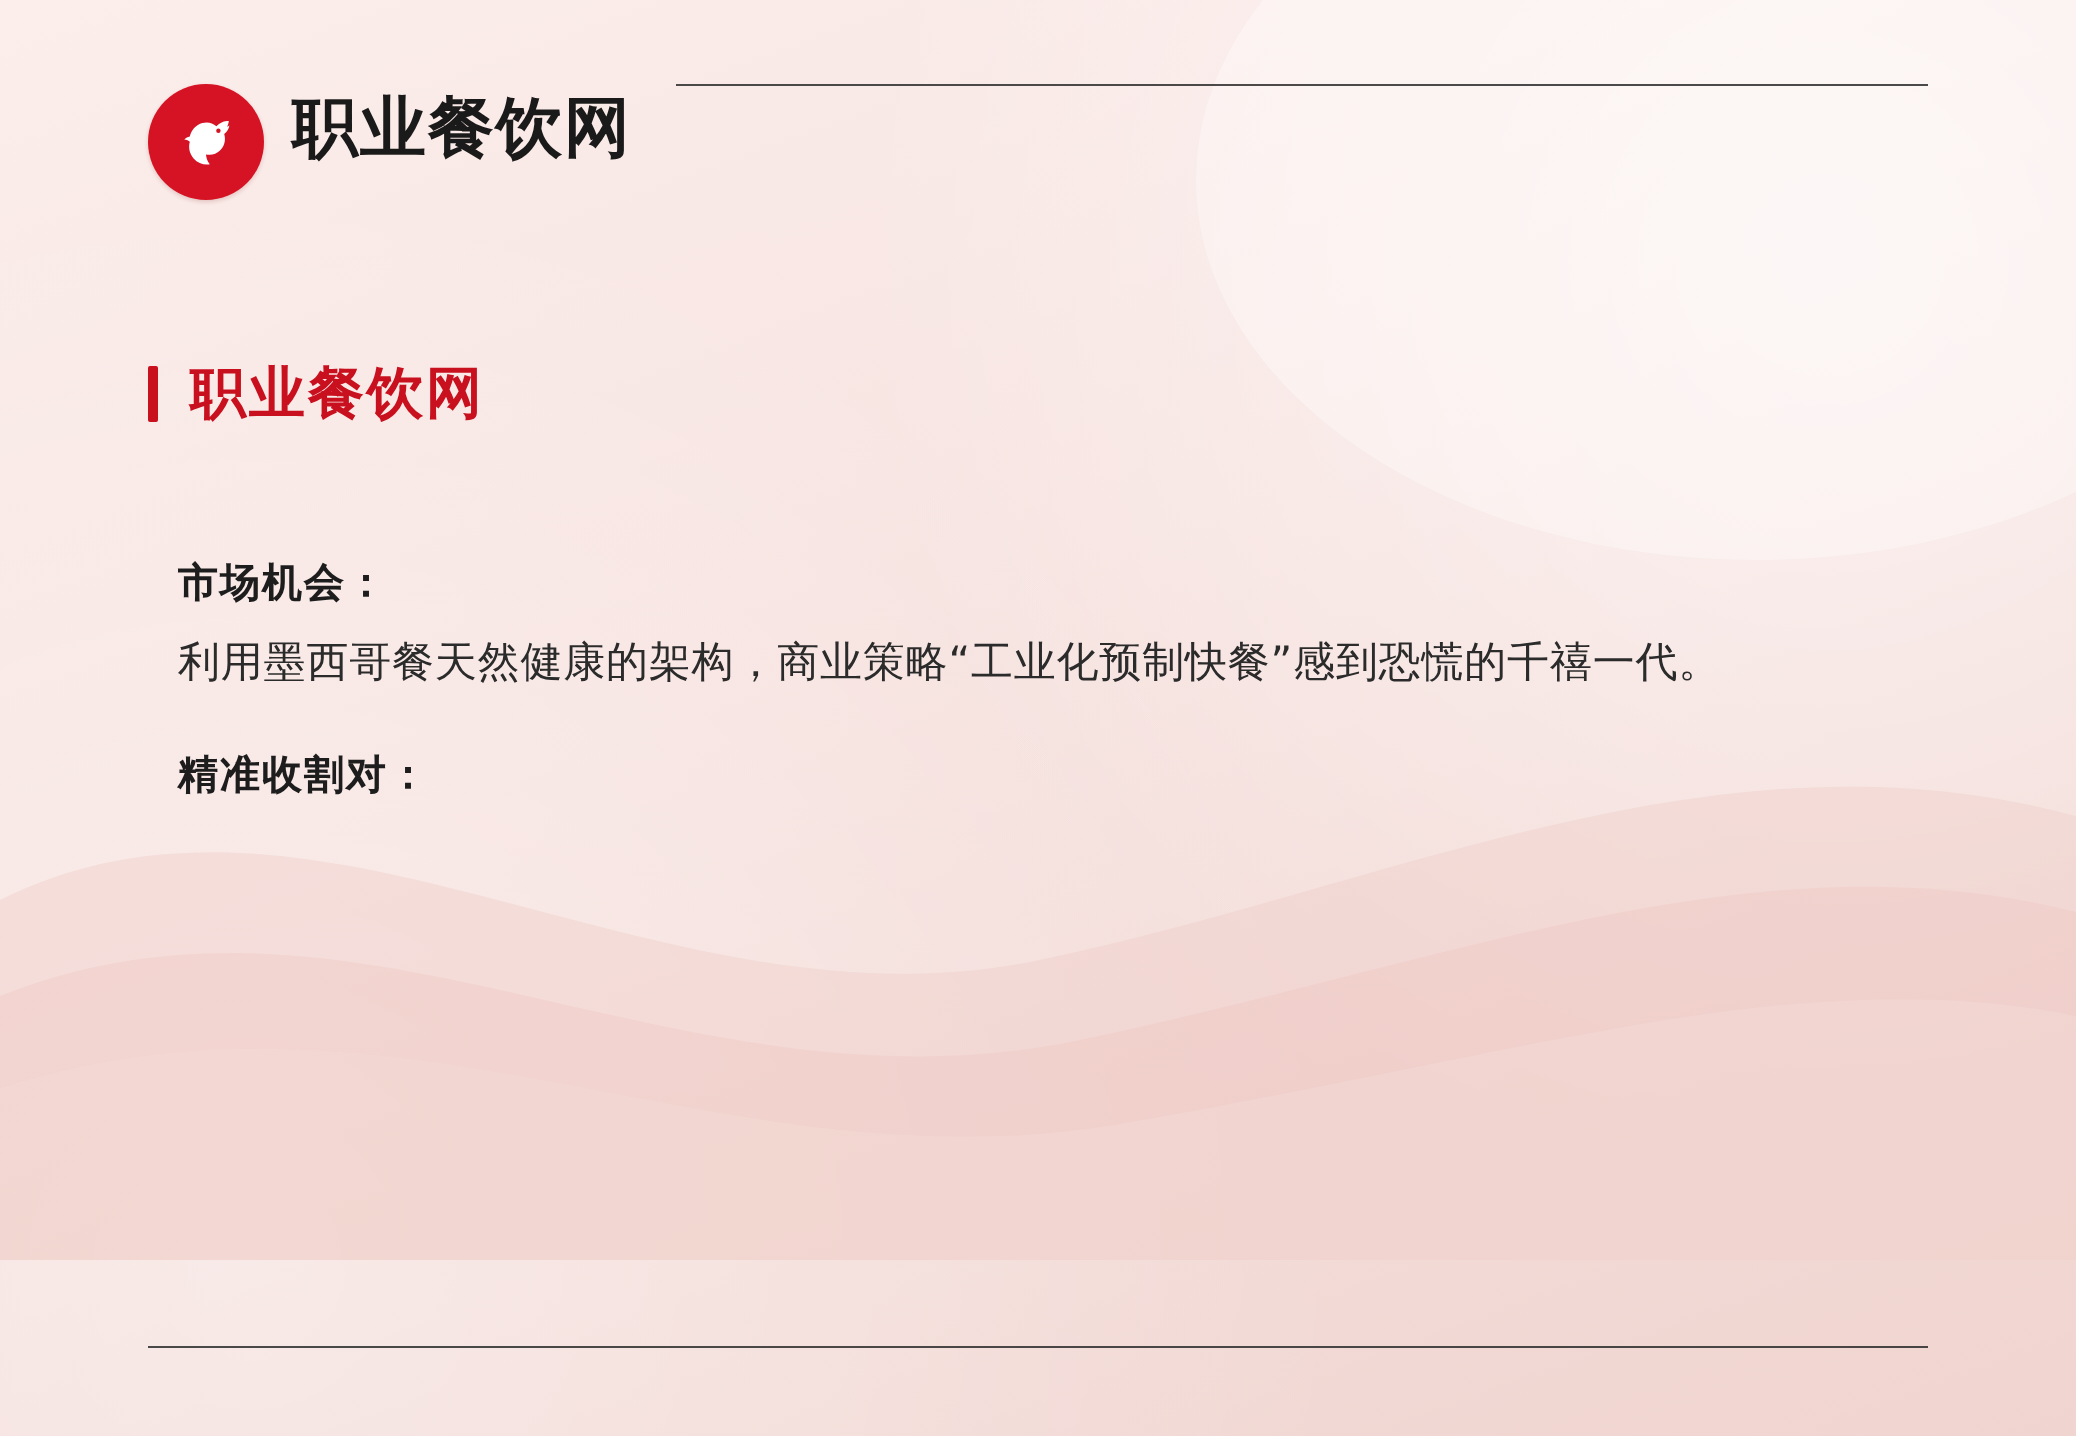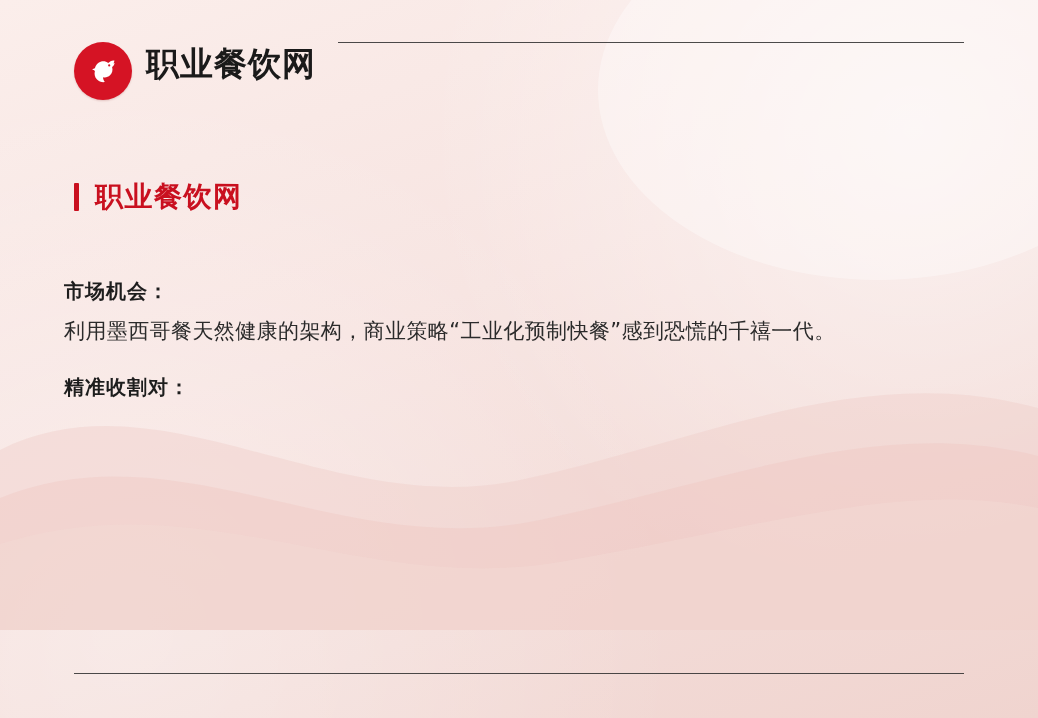--- a/index.html
+++ b/index.html
@@ -98,21 +98,21 @@
     font-weight: bold;
     color: #c9101f;
     letter-spacing: 1.5px;
     font-family: "DejaVu Sans", "Liberation Sans", sans-serif;
   }
 
   
   .body-wrap {
     position: absolute;
     top: 278px;
-    left: 64px;
+    left: 89px;
     width: 890px;
   }
   .block { margin-bottom: 26px; }
   .block:last-child { margin-bottom: 0; }
 
   .block-heading {
     font-size: 20px;
     font-weight: bold;
     color: #1d1d1d;
     letter-spacing: 1px;

